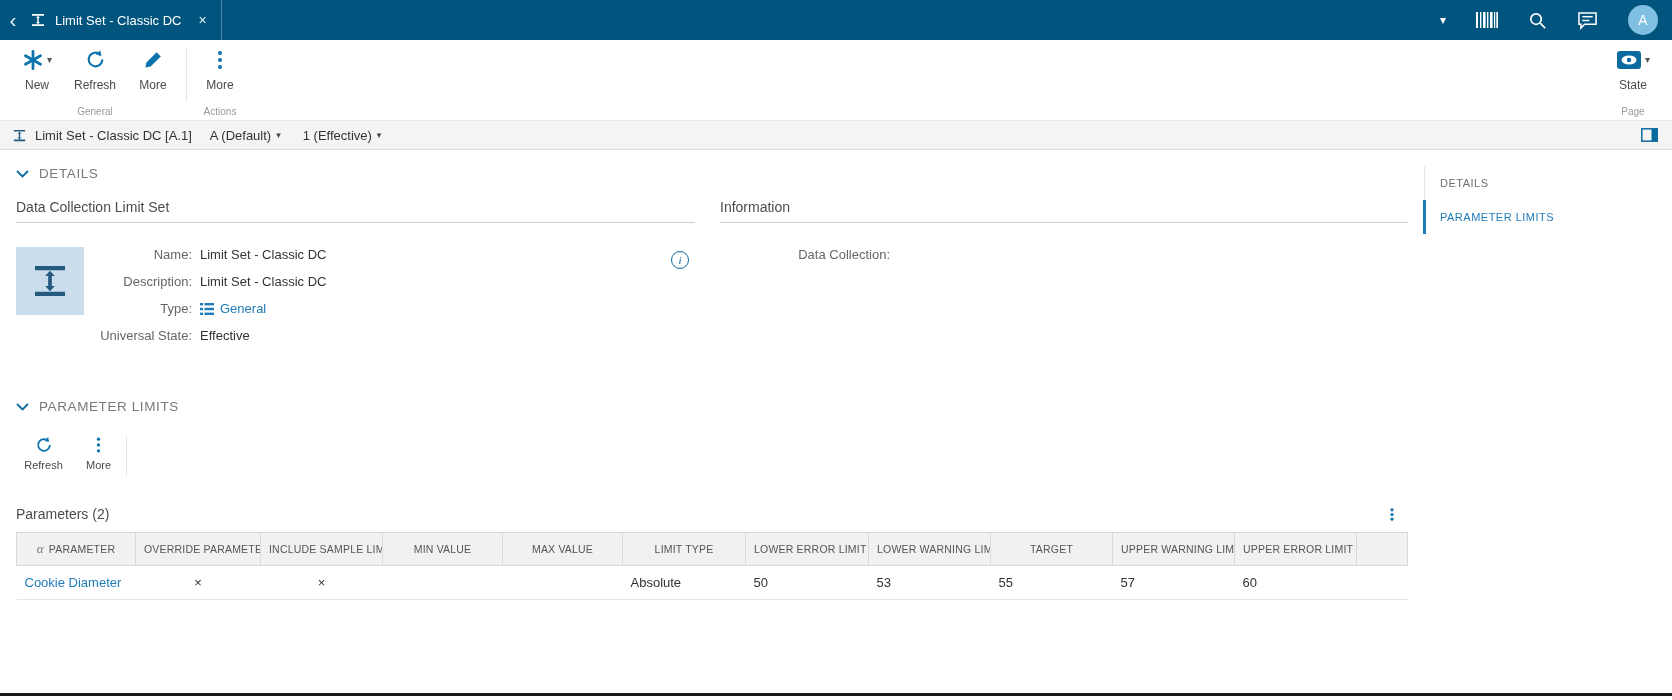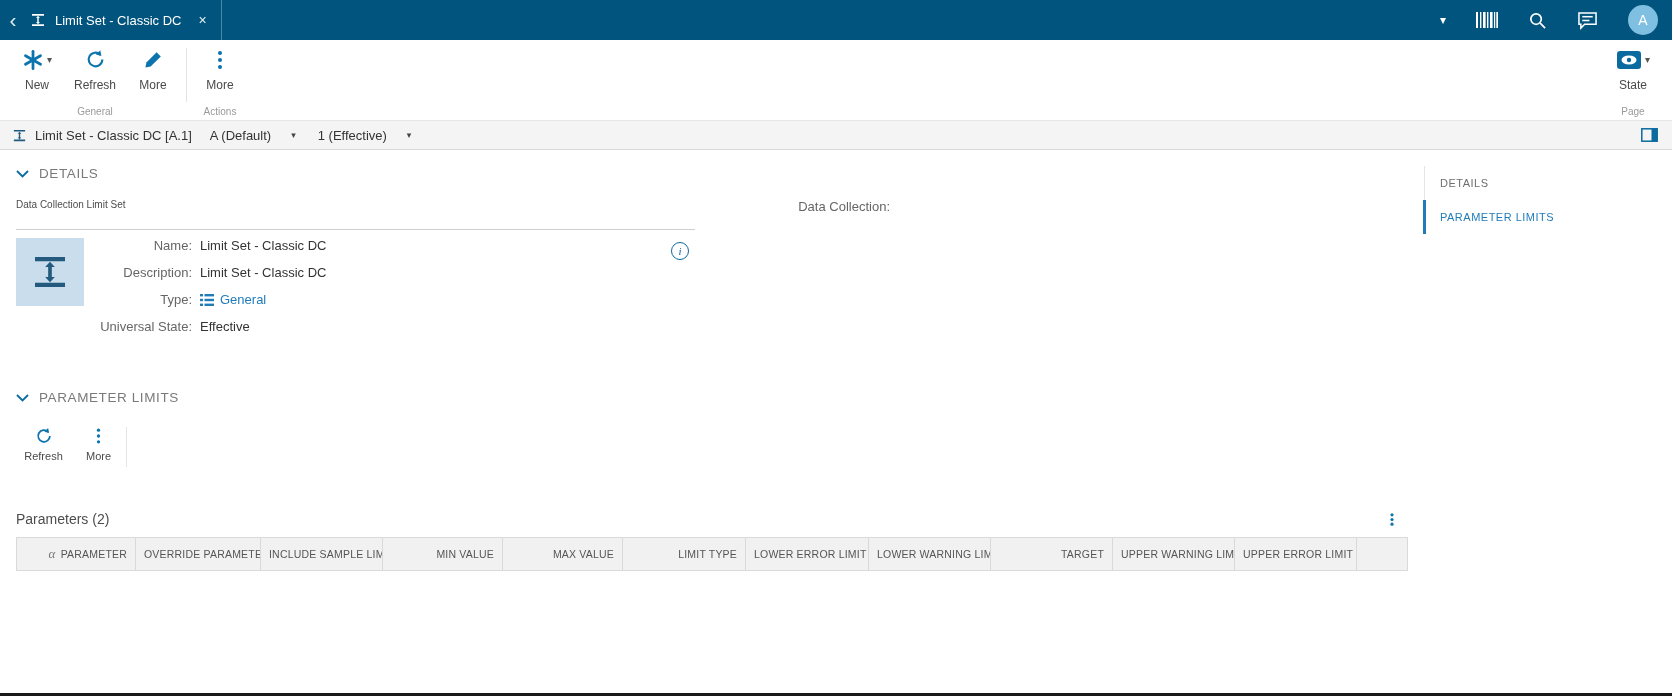--- a/index.html
+++ b/index.html
@@ -25,58 +25,58 @@
   .ricon { height:27px; display:flex; align-items:center; gap:3px; }
   .rlabel { font-size:12px; color:#4a4a4a; }
   .small-caret { font-size:10px; color:#555; }
   .vsep { width:1px; background:#e4e4e4; margin:8px 2px 18px; }
   .views { margin-left:auto; position:relative; display:flex; padding:6px 22px 18px; }
   .views .rbtn { width:auto; }
 
   
   .crumbbar { height:30px; background:#f4f4f4; border-top:1px solid #e6e6e6; border-bottom:1px solid #dadada; display:flex; align-items:center; padding:0 14px 0 12px; gap:8px; font-size:13px; color:#333; }
   .crumb-title { margin-right:10px; }
-  .crumb-drop { display:flex; align-items:center; gap:20px; margin-right:14px; cursor:pointer; }
+  .crumb-drop { display:flex; align-items:center; gap:5px; margin-right:14px; cursor:pointer; }
   .crumb-drop .small-caret { font-size:9px; color:#444; }
   .crumb-right { margin-left:auto; display:flex; align-items:center; cursor:pointer; }
 
   
   .content { position:relative; height:546px; background:#fff; }
   .nav-panel { position:absolute; top:16px; right:0; width:248px; border-left:1px solid #e4e4e4; }
   .nav-item { padding:11px 14px; font-size:11px; letter-spacing:.5px; color:#6e6e6e; cursor:pointer; border-left:3px solid transparent; margin-left:-2px; }
   .nav-item.active { color:#1f7cb8; border-left-color:#1f7cb8; }
 
   .main { margin-right:264px; padding:16px 0 0 16px; }
   .section-head { display:flex; align-items:center; gap:10px; color:#7a7a7a; font-size:13.5px; letter-spacing:.6px; margin-bottom:18px; cursor:pointer; }
 
   .panels { display:flex; gap:25px; }
   .panel-left { width:679px; flex:none; }
   .panel-right { flex:1; }
-  .panel-title { font-size:10px; color:#4d4d4d; padding-bottom:19px; border-bottom:1px solid #cfcfcf; margin-bottom:8px; }
+  .panel-title { font-size:14px; color:#4d4d4d; padding-bottom:7px; border-bottom:1px solid #cfcfcf; margin-bottom:24px; }
   .left-body { display:flex; gap:16px; position:relative; }
   .icon-box { width:68px; height:68px; background:#c9dded; display:flex; align-items:center; justify-content:center; color:#235a7d; flex:none; }
   .fields { display:grid; grid-template-columns:92px auto; column-gap:8px; row-gap:12px; font-size:13px; align-items:center; }
   .flabel { text-align:right; color:#666; white-space:nowrap; }
   .fvalue { color:#333; display:flex; align-items:center; gap:6px; }
   a.link { color:#1f7cb8; text-decoration:none; cursor:pointer; }
   .info-icon { position:absolute; top:4px; right:6px; width:18px; height:18px; border:1px solid #0b6a9e; border-radius:50%; color:#0b6a9e; font-size:11px; font-style:italic; font-family:"Liberation Serif",serif; display:flex; align-items:center; justify-content:center; cursor:pointer; }
   .ifields { display:grid; grid-template-columns:170px auto; column-gap:8px; font-size:13px; align-items:center; }
 
   
   .limits-section { margin-top:56px; }
   .sec-toolbar { display:flex; margin-top:10px; height:52px; }
   .tbtn { width:55px; display:flex; flex-direction:column; align-items:center; gap:5px; padding-top:4px; cursor:pointer; }
   .tbtn .rlabel { font-size:11px; }
   .tsep { width:1px; background:#e4e4e4; margin:4px 0 8px; }
-  .params-head { margin-top:36px; display:flex; align-items:center; justify-content:space-between; padding-right:14px; }
+  .params-head { margin-top:22px; display:flex; align-items:center; justify-content:space-between; padding-right:14px; }
   .params-title { font-size:14px; color:#4d4d4d; }
   .kebab { cursor:pointer; display:flex; align-items:center; }
 
   table.grid { width:100%; border-collapse:collapse; table-layout:fixed; margin-top:10px; }
-  .grid th { background:#f1f1f1; border:1px solid #d9d9d9; font-weight:normal; font-size:10.5px; color:#555; text-align:right; padding:8px 8px; white-space:nowrap; overflow:hidden; cursor:pointer; letter-spacing:.2px; }
+  .grid th { background:#f1f1f1; border:1px solid #d9d9d9; font-weight:normal; font-size:10.5px; color:#555; text-align:center; padding:8px 8px; white-space:nowrap; overflow:hidden; cursor:pointer; letter-spacing:.2px; }
   .grid td { font-size:13px; color:#333; padding:9px 8px; border-bottom:1px solid #e6e6e6; white-space:nowrap; overflow:hidden; }
   .x-cell { text-align:center; color:#8c8c8c; font-size:17px; line-height:13px; }
   .alpha { font-style:italic; color:#7a7a7a; font-size:13px; margin-right:5px; font-family:"Liberation Serif",serif; }
 
   .bottom-strip { position:absolute; left:0; bottom:0; width:100%; height:3px; background:#191919; }
 </style>
 </head>
 <body>
 
 <div class="topbar">
@@ -264,20 +264,21 @@
               <a class="link">General</a>
             </span>
             <span class="flabel">Universal State:</span>
             <span class="fvalue">Effective</span>
           </div>
           <span class="info-icon">i</span>
         </div>
       </div>
 
       <div class="panel-right">
+        <div class="panel-title">Information</div>
         <div class="ifields">
           <span class="flabel">Data Collection:</span>
         </div>
       </div>
     </div>
 
     <div class="limits-section">
       <div class="section-head">
         <span style="display:flex;">
           <svg width="13" height="8" viewBox="0 0 13 8" fill="none" stroke="#0b6a9e" stroke-width="1.8">
@@ -346,19 +347,33 @@
             <th>LIMIT TYPE</th>
             <th>LOWER ERROR LIMIT</th>
             <th>LOWER WARNING LIMIT</th>
             <th>TARGET</th>
             <th>UPPER WARNING LIMIT</th>
             <th>UPPER ERROR LIMIT</th>
             <th></th>
           </tr>
         </thead>
         <tbody>
+          <tr>
+            <td><a class="link">Cookie Diameter</a></td>
+            <td class="x-cell"><span>×</span></td>
+            <td class="x-cell"><span>×</span></td>
+            <td></td>
+            <td></td>
+            <td>Absolute</td>
+            <td>50</td>
+            <td>53</td>
+            <td>55</td>
+            <td>57</td>
+            <td>60</td>
+            <td></td>
+          </tr>
         </tbody>
       </table>
     </div>
   </div>
 
   <div class="bottom-strip"></div>
 </div>
 
 </body></html>

